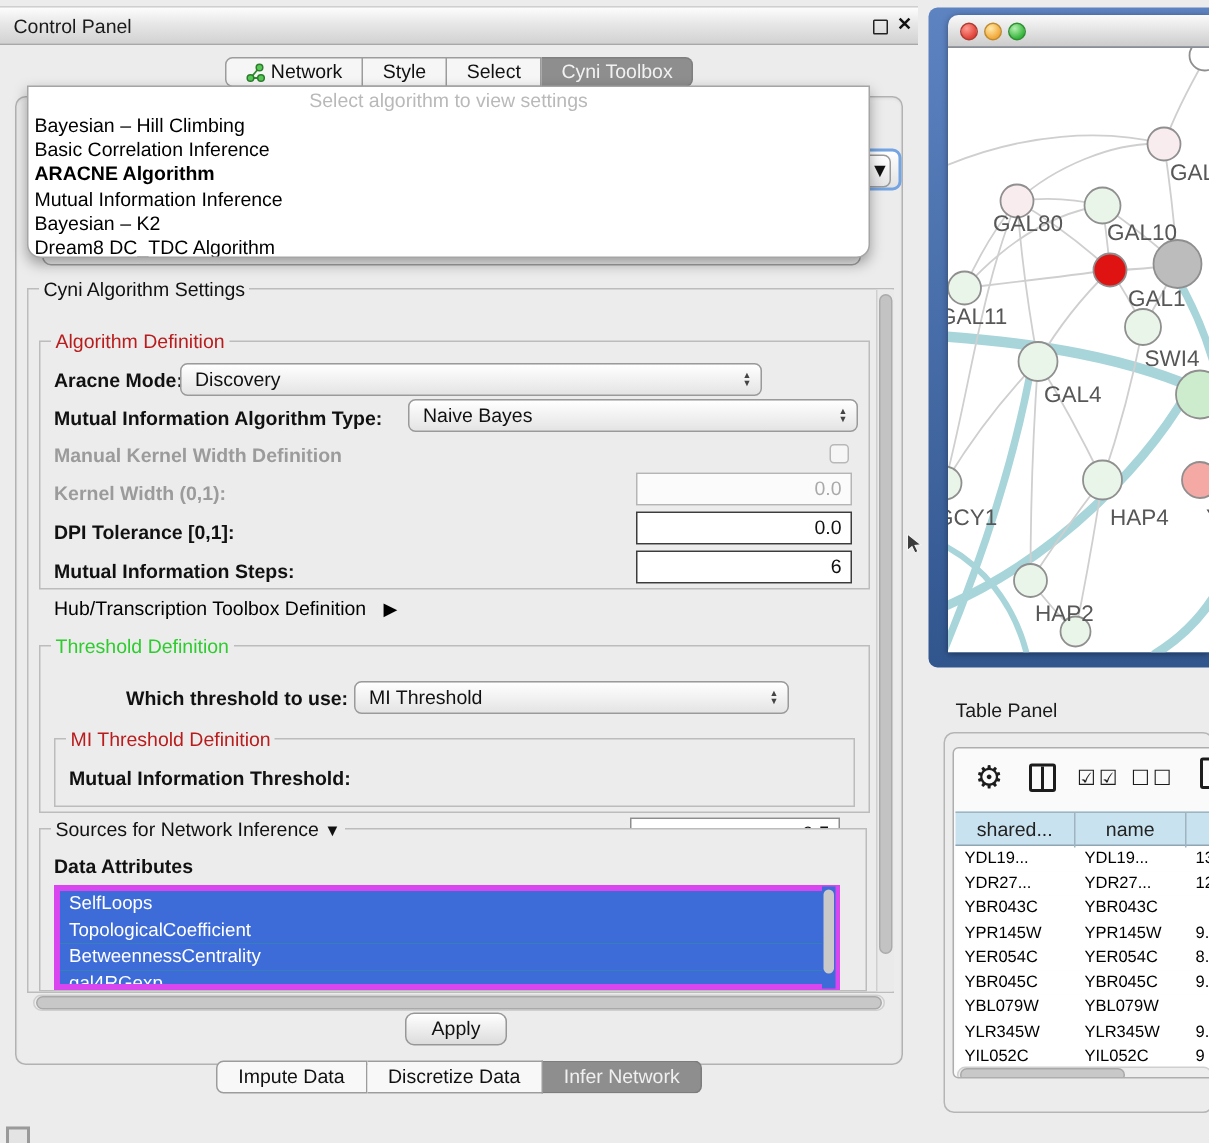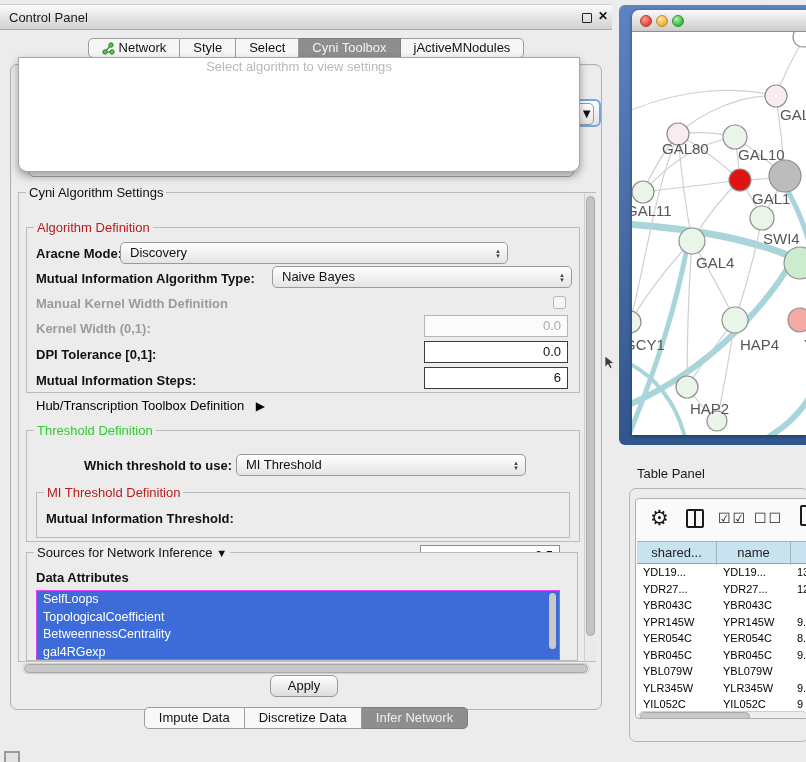--- a/index.html
+++ b/index.html
@@ -91,21 +91,21 @@
   .tfield.dark { border:1.5px solid #3c3c3c; }
   .tfield.norm { border:1px solid #8d8d8d; }
   .tfield.disabled { border:1px solid #b5b5b5; background:#fbfbfb; color:#a9a9a9; }
   .checkbox { position:absolute; width:13px; height:13px; border:1px solid #b8b8b8; border-radius:3px; background:#f6f6f6; }
 
   .vscroll { position:absolute; width:12px; background:#eaeaea; border-left:1px solid #cfcfcf; }
   .vscroll .thumb { position:absolute; left:1px; width:9px; background:#c3c3c3; border-radius:5px; border:1px solid #ababab; }
   .hscroll { position:absolute; height:11px; background:#ededed; border:1px solid #cfcfcf; border-radius:6px; }
   .hscroll .thumb { position:absolute; top:0; height:9px; background:#c8c8c8; border-radius:5px; border:1px solid #a9a9a9; }
 
-  .attr-list { position:absolute; background:#22c55e; border:1px solid #d946ef; overflow:hidden; }
+  .attr-list { position:absolute; background:#22c55e; border:4px solid #d946ef; overflow:hidden; }
   .attr-list .row { height:17.5px; line-height:17.5px; padding-left:6px; background:#3d6bd7; color:#fff; font-size:12.5px; white-space:nowrap; }
   .attr-scroll { position:absolute; width:9px; background:#3d6bd7; }
   .attr-scroll .thumb { position:absolute; left:1px; width:7px; height:56px; background:#c9c9c9; border-radius:4px; }
 
   .apply-btn {
     position:absolute; left:270px; top:675px; width:68px; height:22px;
     border:1px solid #979797; border-radius:6px; background:linear-gradient(#ffffff,#dcdcdc);
     font-size:13px; text-align:center; line-height:20px;
   }
 
@@ -173,39 +173,44 @@
       </div>
       <div class="tab">
         <span>Style</span>
       </div>
       <div class="tab">
         <span>Select</span>
       </div>
       <div class="tab selected">
         <span>Cyni Toolbox</span>
       </div>
-      <div class="tab">
-        <span>jActiveMNodules</span>
-      </div>
     </div>
 
   <div class="abs outer-container"></div>
 
   <div class="abs combo-frag-focus">
     <div class="combo spin" style="position:absolute; right:5px; top:2px;">
       <span>▲</span><span>▼</span>
     </div>
   </div>
 
   <div class="abs combo-frag2">
     <span>gal-filtered sir default node</span>
   </div>
 
   <div class="abs popup">
     <div class="placeholder">Select algorithm to view settings</div>
+    <div id="popup-items">
+        <div class="item">Bayesian – Hill Climbing</div>
+        <div class="item">Basic Correlation Inference</div>
+        <div class="item bold">ARACNE Algorithm</div>
+        <div class="item">Mutual Information Inference</div>
+        <div class="item">Bayesian – K2</div>
+        <div class="item">Dream8 DC_TDC Algorithm</div>
+      </div>
   </div>
 
   <div class="groupbox" style="left:18px; top:192px; width:578px; height:470px; overflow:hidden;"></div>
   <div class="grouplabel" style="left:26px; top:185px;">Cyni Algorithm Settings</div>
 
   <div class="groupbox" style="left:26px; top:227px; width:554px; height:166px;"></div>
   <div class="grouplabel lbl-blue" style="left:34px; top:220px;">Algorithm Definition</div>
 
   <div class="boldlbl" style="left:36px; top:246px;">Aracne Mode:</div>
   <div class="combo" style="left:120px; top:242px; width:388px;">

